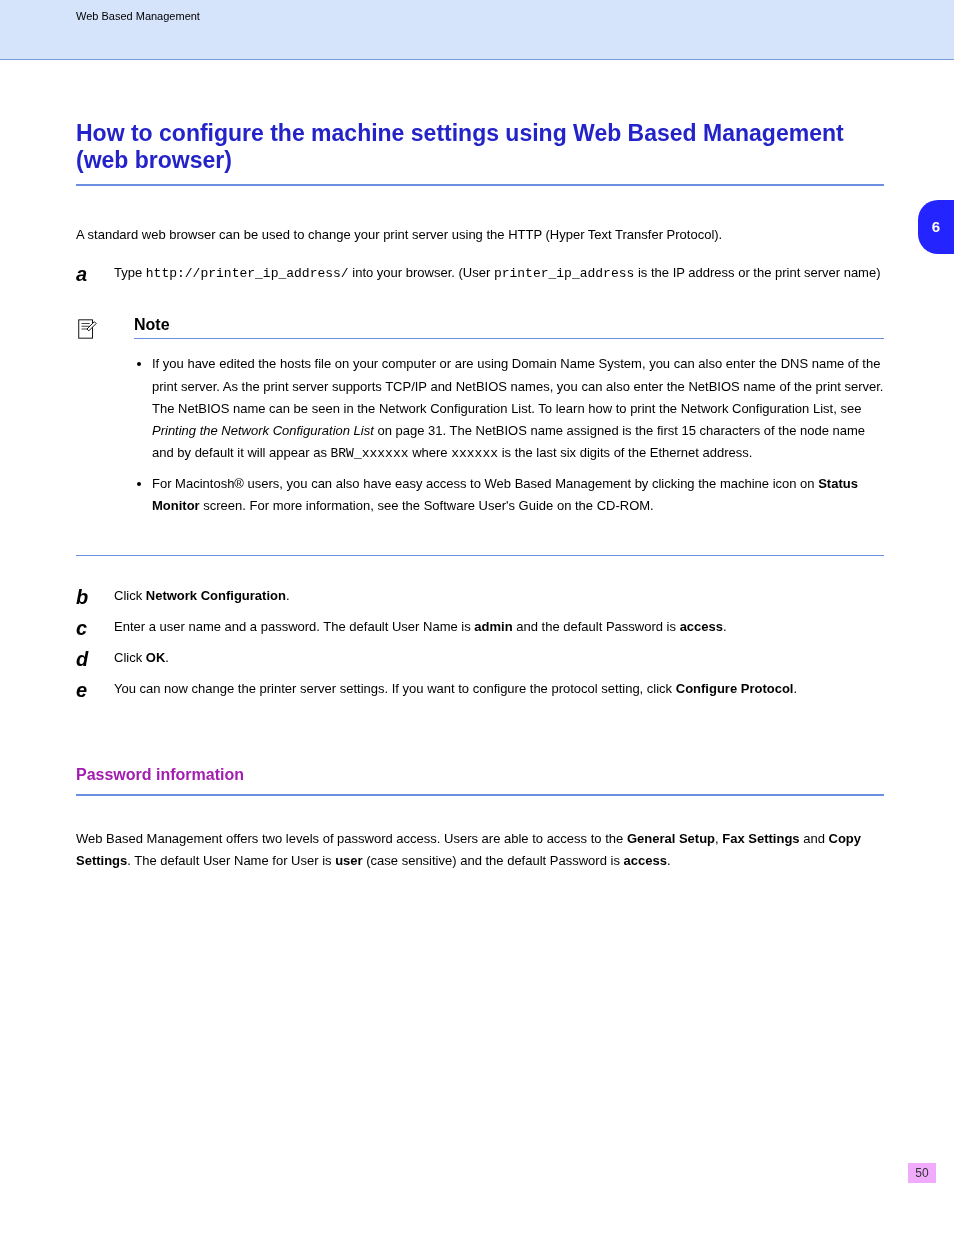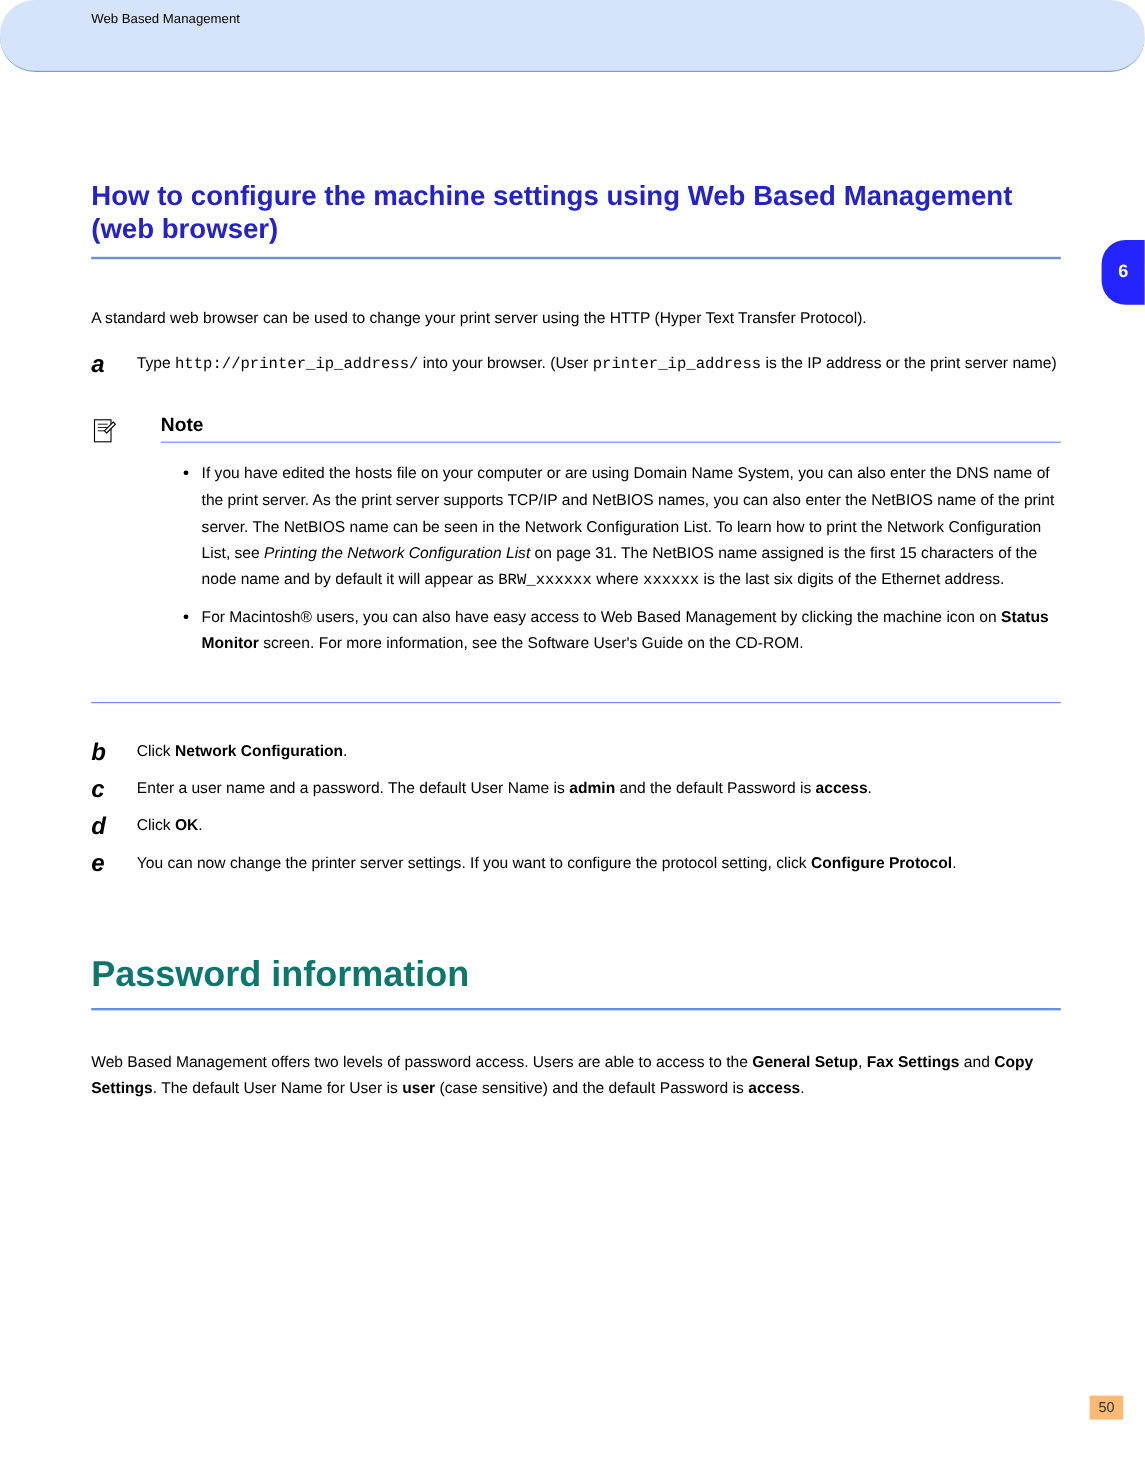--- a/index.html
+++ b/index.html
@@ -12,24 +12,23 @@
   position: relative;
   background: #fff;
 }
 .header-band {
   width: 100%;
   height: 60px;
   background: #d5e3fb;
   border-bottom: 1px solid #7a9edc;
   padding: 10px 0 0 76px;
   font-size: 11px;
-  border-radius: 29px;
 }
 .content {
-  padding: 90px 70px 0 76px;
+  padding: 60px 70px 0 76px;
 }
 .h1 {
   font-size: 23px;
   color: #2323c9;
   font-weight: bold;
   margin-bottom: 10px;
 }
 .h1-rule {
   border: none;
   border-top: 2px solid #6b8fe0;
@@ -78,34 +77,34 @@
 .note-rule-top {
   border: none;
   border-top: 1px solid #6b8fe0;
   margin-bottom: 14px;
 }
 .note-list {
   list-style: disc;
   margin-left: 18px;
   line-height: 1.7;
 }
-.note-list li { margin-bottom: 8px; margin-left: 16px; }
+.note-list li { margin-bottom: 8px; }
 .note-rule-bottom {
   border: none;
   border-top: 1px solid #6b8fe0;
   margin-top: 30px;
   margin-left: 0;
 }
 .step2 { margin-top: 30px; }
 .steps-after {
   margin-top: 12px;
 }
 .h2 {
-  font-size: 30px;
-  color: #0f766e;
+  font-size: 16px;
+  color: #a21caf;
   font-weight: bold;
   margin-top: 64px;
   margin-bottom: 10px;
 }
 .h2-rule {
   border: none;
   border-top: 2px solid #6b8fe0;
   margin-bottom: 32px;
 }
 .para {
@@ -129,21 +128,21 @@
 }
 .page-num {
   position: absolute;
   right: 18px;
   bottom: 52px;
   width: 28px;
   height: 20px;
   text-align: center;
   font-size: 12px;
   color: #333;
-  background: #fdba74;
+  background: #f0abfc;
   line-height: 20px;
 }
 </style>
 </head>
 <body>
 
 <div class="header-band">
   <span>Web Based Management</span>
 </div>
 

